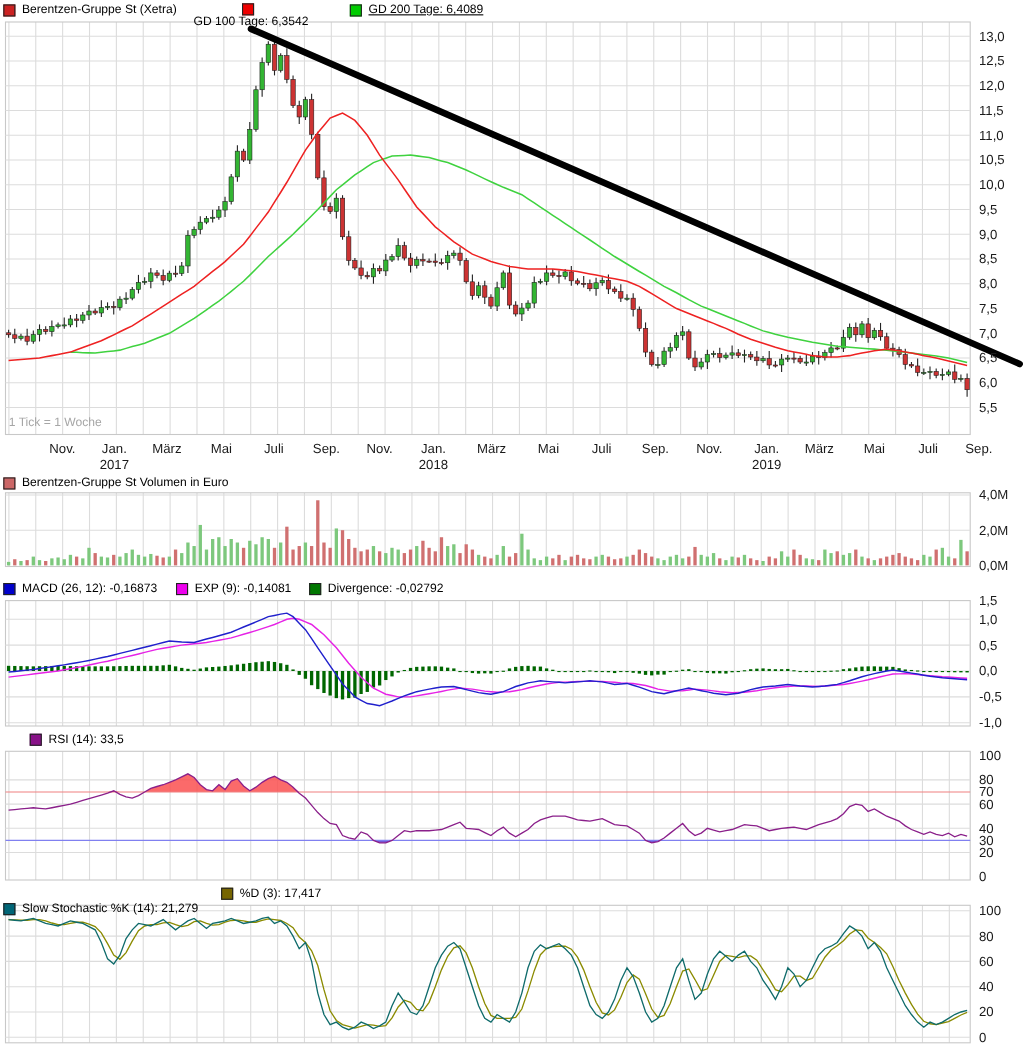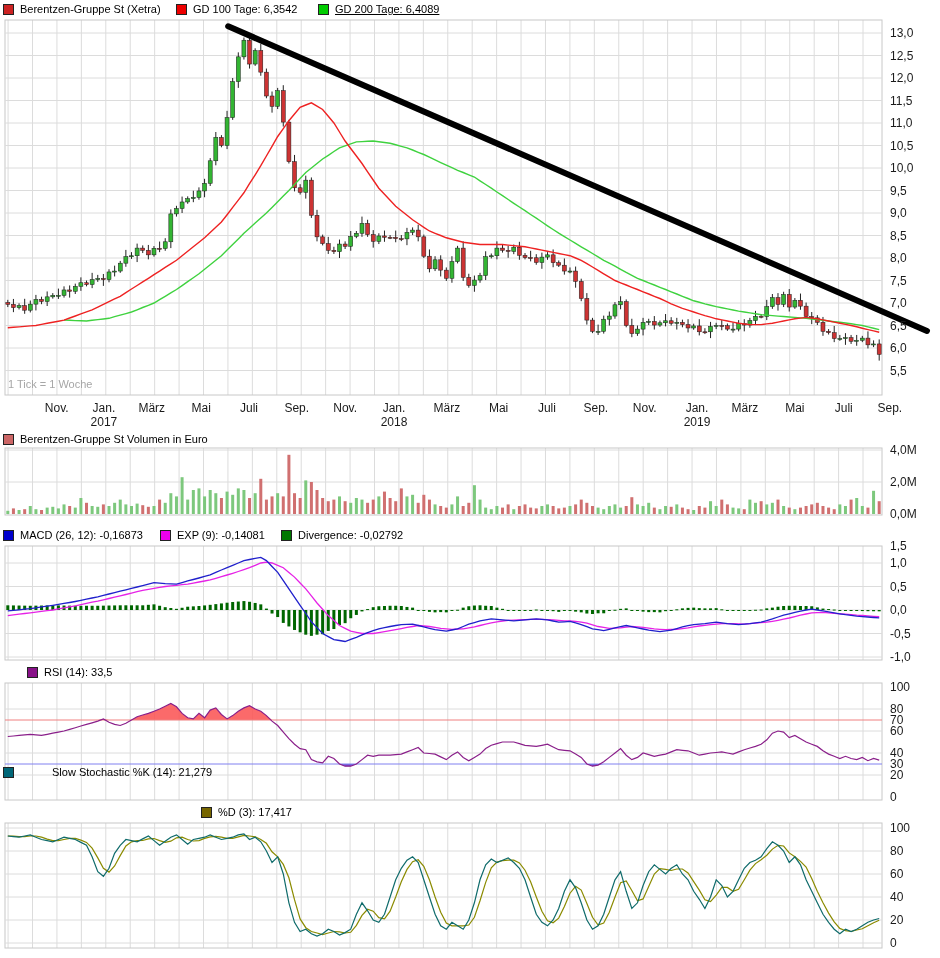--- a/index.html
+++ b/index.html
@@ -943,21 +943,21 @@
     <text x="744.828205128205" y="412" text-anchor="middle">März</text>
     <text x="794.8621794871794" y="412" text-anchor="middle">Mai</text>
     <text x="843.7717948717948" y="412" text-anchor="middle">Juli</text>
     <text x="889.8705128205128" y="412" text-anchor="middle">Sep.</text>
   </svg>
 
 <div class="legend-item" style="left:3px;top:3px;">
   <span class="sq" style="background: rgb(204, 34, 34);"></span>
   <span>Berentzen-Gruppe St (Xetra)</span>
 </div>
-<div class="legend-item" style="left:176px;top:3px;">
+<div class="legend-item" style="left:176px;top:3px;flex-direction:column;">
   <span class="sq" style="background: rgb(238, 0, 0);"></span>
   <span>GD 100 Tage: 6,3542</span>
 </div>
 <div class="legend-item" style="left:318px;top:3px;text-decoration:underline;">
   <span class="sq" style="background: rgb(0, 204, 0);"></span>
   <span>GD 200 Tage: 6,4089</span>
 </div>
 
 <div class="footnote">1 Tick = 1 Woche</div>
 
@@ -977,20 +977,20 @@
 <div class="legend-item" style="left:281px;top:529px;">
   <span class="sq" style="background: rgb(0, 119, 0);"></span>
   <span>Divergence: -0,02792</span>
 </div>
 
 <div class="legend-item" style="left:3px;top:666px;padding-left:24px;">
   <span class="sq" style="background: rgb(136, 17, 136);"></span>
   <span>RSI (14): 33,5</span>
 </div>
 
-<div class="legend-item" style="left:3px;top:766px;gap:32px;">
+<div class="legend-item" style="left:3px;top:820px;">
   <span class="sq" style="background: rgb(0, 102, 119);"></span>
   <span>Slow Stochastic %K (14): 21,279</span>
 </div>
 <div class="legend-item" style="left:201px;top:806px;">
   <span class="sq" style="background: rgb(119, 102, 0);"></span>
   <span>%D (3): 17,417</span>
 </div>
 
 </body></html>

